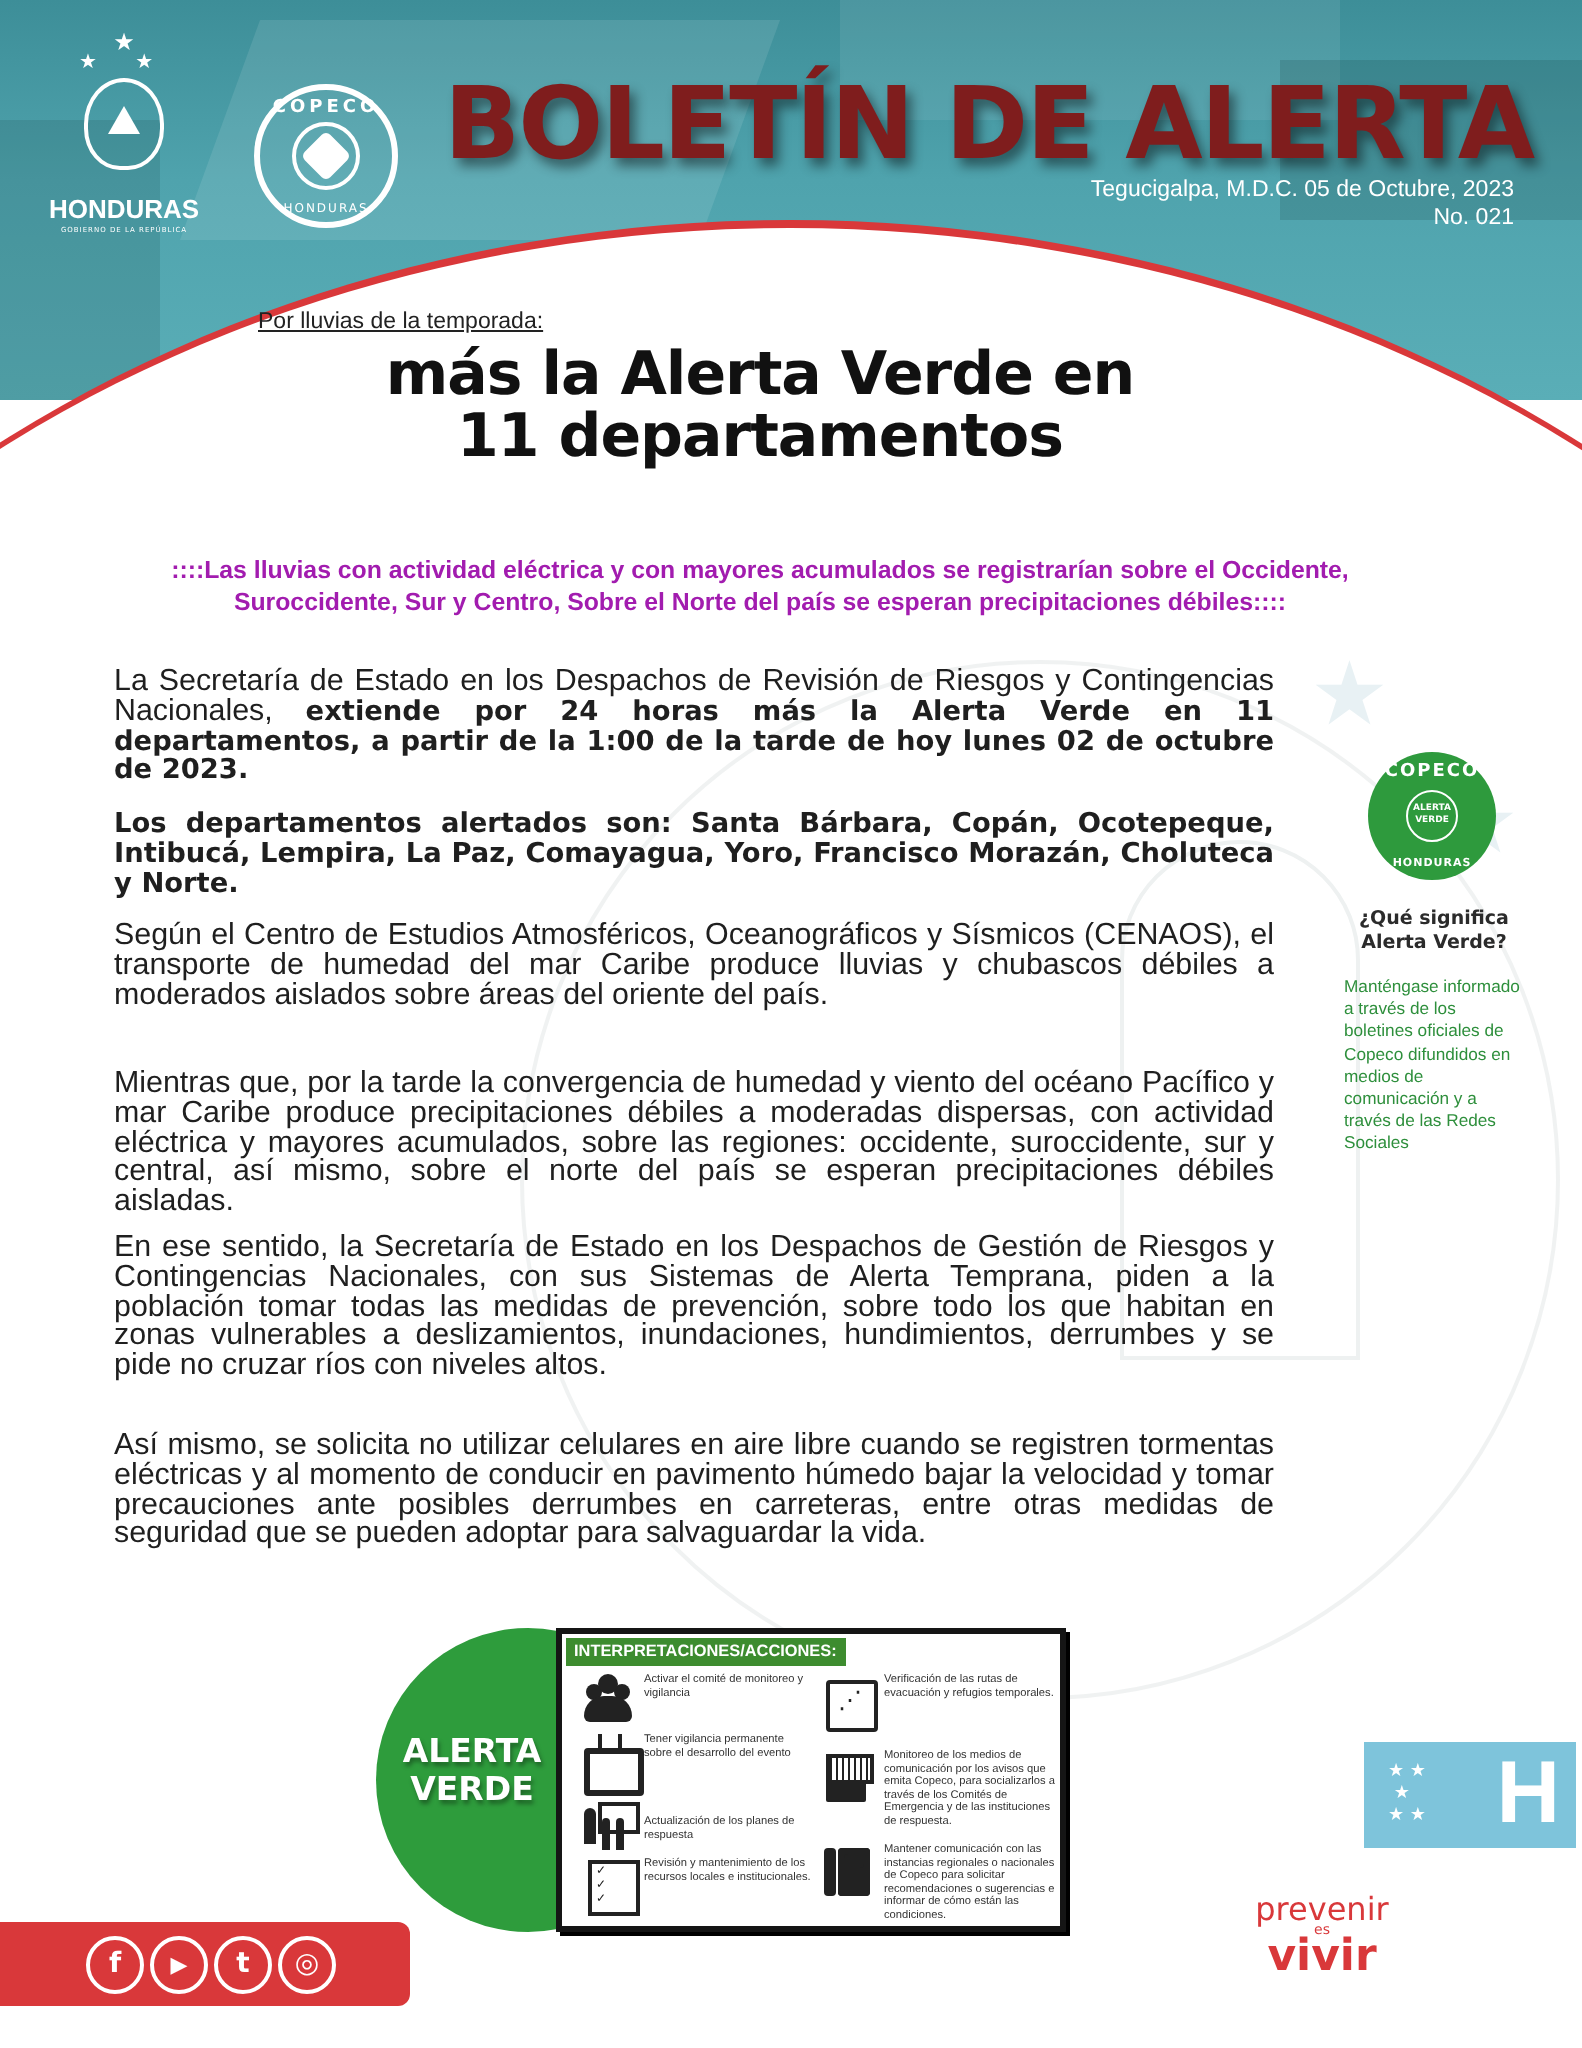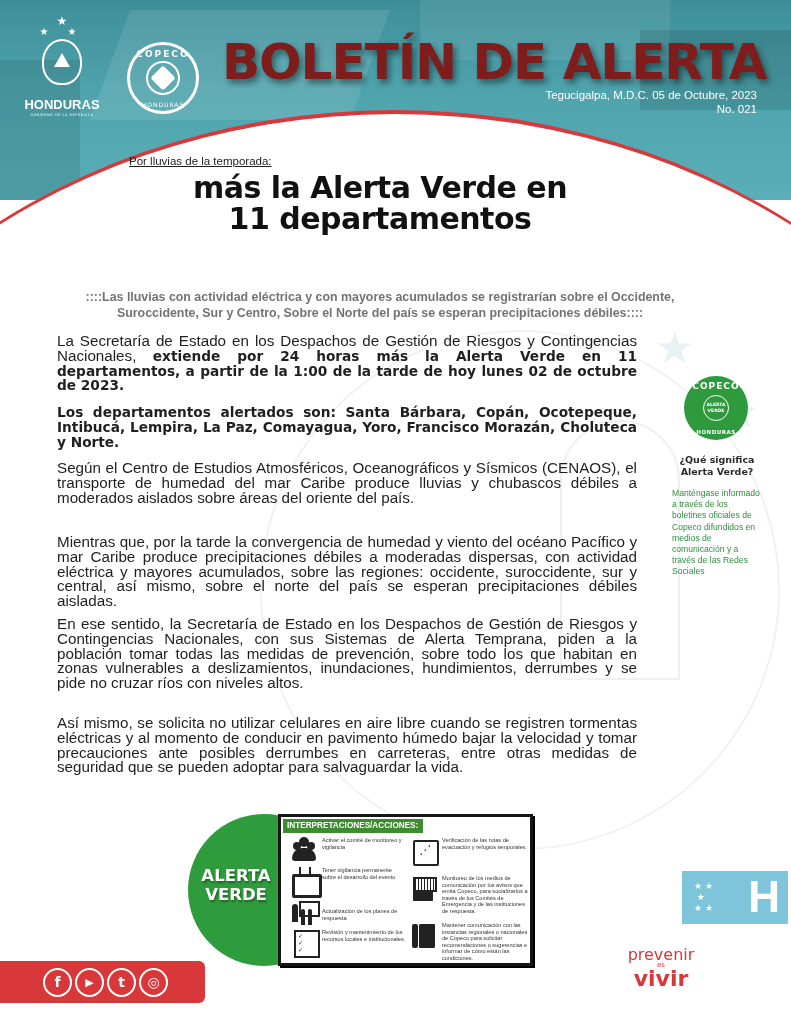--- a/index.html
+++ b/index.html
@@ -57,21 +57,21 @@
   .watermark2 { position: absolute; left: 560px; top: 420px; width: 120px; height: 260px; border: 2px solid #eef1f1; border-top-left-radius: 60px; border-top-right-radius: 60px; }
 
   
   .kicker { position: absolute; left: 129px; top: 155px; font-size: 11.5px; color: #222; text-decoration: underline; font-family: "Liberation Sans", sans-serif; }
   .headline {
     position: absolute; left: 120px; top: 172px; width: 520px; text-align: center;
     font-family: "DejaVu Sans", sans-serif; font-weight: bold; font-size: 30px; line-height: 31px; color: #111; letter-spacing: -0.5px;
   }
   .subhead {
     position: absolute; left: 60px; top: 277px; width: 640px; text-align: center;
-    font-family: "Liberation Sans", sans-serif; font-weight: bold; font-size: 12.4px; line-height: 16px; color: #737373; margin-top: 12px;
+    font-family: "Liberation Sans", sans-serif; font-weight: bold; font-size: 12.4px; line-height: 16px; color: #a21caf;
   }
   .body {
     position: absolute; left: 57px; width: 580px; font-family: "Liberation Sans", sans-serif;
     font-size: 15.2px; line-height: 14.8px; color: #1f1f1f; text-align: justify;
   }
   .body b { font-family: "DejaVu Sans", sans-serif; font-weight: bold; font-size: 13.7px; }
   .p1 { top: 334px; }
   .p2 { top: 405px; }
   .p2 b { font-size: 13.7px; }
   .p3 { top: 461px; }
@@ -178,21 +178,21 @@
 <div class="deco-star" style="left:655px; top:322px;">★</div>
 <div class="deco-star" style="left:720px; top:386px;">★</div>
 
 <div class="kicker">Por lluvias de la temporada:</div>
 <div class="headline">
   <div>más la Alerta Verde en</div>
   <div>11 departamentos</div>
 </div>
 <div class="subhead">::::Las lluvias con actividad eléctrica y con mayores acumulados se registrarían sobre el Occidente, Suroccidente, Sur y Centro, Sobre el Norte del país se esperan precipitaciones débiles::::</div>
 
-<div class="body p1"><span>La Secretaría de Estado en los Despachos de Gestión de Riesgos y Contingencias Nacionales, </span><b>extiende por 24 horas más la Alerta Verde en 11 departamentos, a partir de la 1:00 de la tarde de hoy lunes 02 de octubre de 2023.</b></div>
+<div class="body p1"><span>La Secretaría de Estado en los Despachos de Revisión de Riesgos y Contingencias Nacionales, </span><b>extiende por 24 horas más la Alerta Verde en 11 departamentos, a partir de la 1:00 de la tarde de hoy lunes 02 de octubre de 2023.</b></div>
 <div class="body p2"><b>Los departamentos alertados son: Santa Bárbara, Copán, Ocotepeque, Intibucá, Lempira, La Paz, Comayagua, Yoro, Francisco Morazán, Choluteca y Norte.</b></div>
 <div class="body p3">Según el Centro de Estudios Atmosféricos, Oceanográficos y Sísmicos (CENAOS), el transporte de humedad del mar Caribe produce lluvias y chubascos débiles a moderados aislados sobre áreas del oriente del país.</div>
 <div class="body p4">Mientras que, por la tarde la convergencia de humedad y viento del océano Pacífico y mar Caribe produce precipitaciones débiles a moderadas dispersas, con actividad eléctrica y mayores acumulados, sobre las regiones: occidente, suroccidente, sur y central, así mismo, sobre el norte del país se esperan precipitaciones débiles aisladas.</div>
 <div class="body p5">En ese sentido, la Secretaría de Estado en los Despachos de Gestión de Riesgos y Contingencias Nacionales, con sus Sistemas de Alerta Temprana, piden a la población tomar todas las medidas de prevención, sobre todo los que habitan en zonas vulnerables a deslizamientos, inundaciones, hundimientos, derrumbes y se pide no cruzar ríos con niveles altos.</div>
 <div class="body p6">Así mismo, se solicita no utilizar celulares en aire libre cuando se registren tormentas eléctricas y al momento de conducir en pavimento húmedo bajar la velocidad y tomar precauciones ante posibles derrumbes en carreteras, entre otras medidas de seguridad que se pueden adoptar para salvaguardar la vida.</div>
 
 <div class="side-badge">
   <div class="t">COPECO</div>
   <div class="ring">ALERTA VERDE</div>
   <div class="b">HONDURAS</div>

